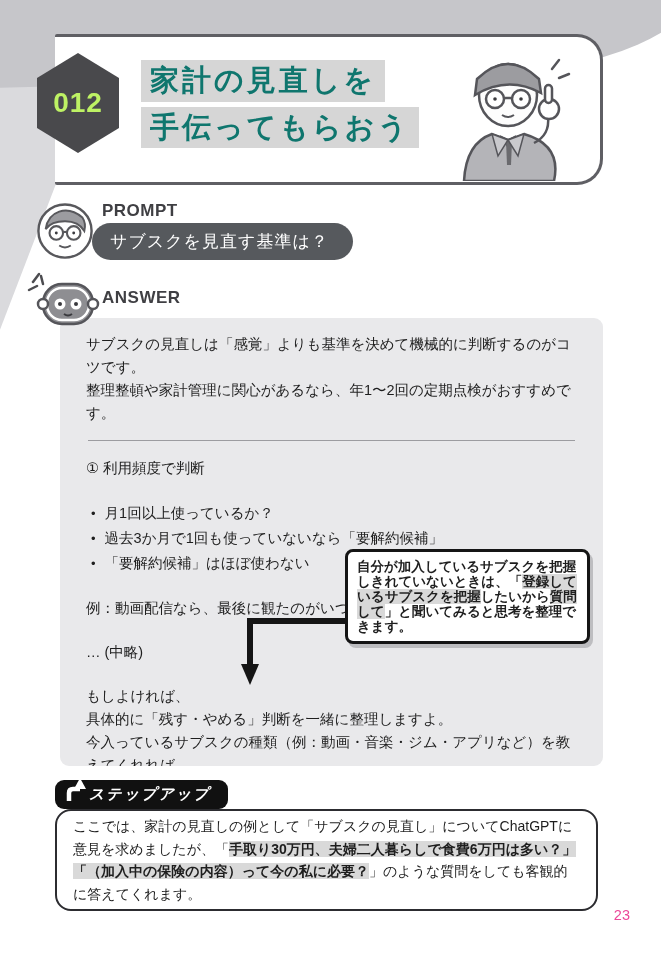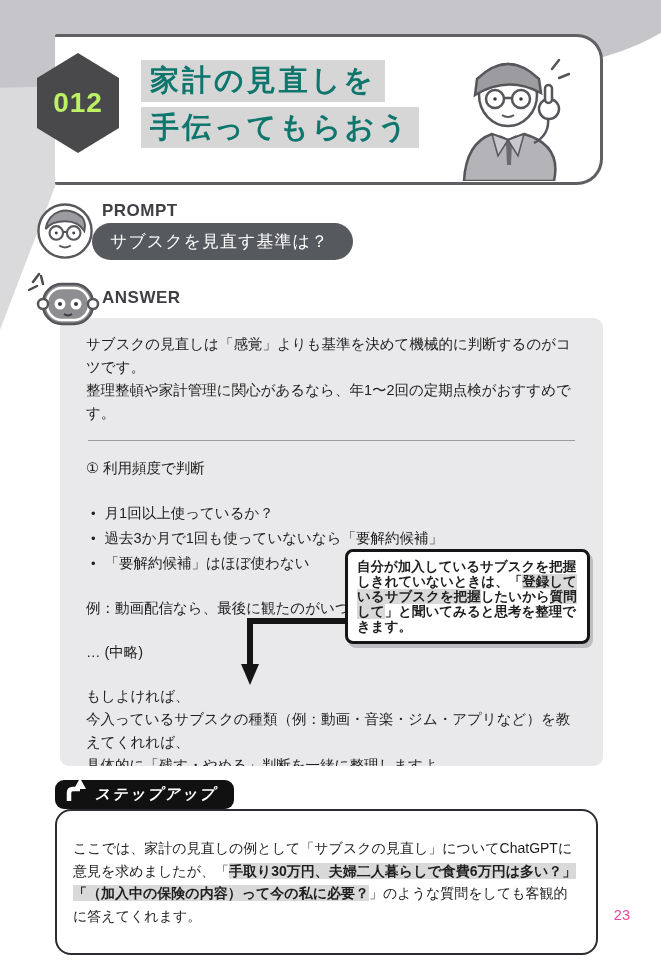--- a/index.html
+++ b/index.html
@@ -57,26 +57,26 @@
     background:#fff; border:3px solid #151515; border-radius:8px;
     padding:7px 9px; font-size:13.5px; font-weight:700; line-height:15px;
     box-shadow:3px 4px 0 #bdbdc0; }
   .hl { background:var(--highlight,#d9d9d9); }
 
   .flow-arrow { position:absolute; left:240px; top:615px; z-index:4; }
 
   
   .stepup-label { position:absolute; left:55px; top:780px; z-index:3;
     background:var(--stepup_label_bg,#111); color:#fff; border-radius:9px;
-    display:flex; align-items:center; gap:7px; padding:3px 18px 3px 9px; height:29px; }
+    display:flex; align-items:center; gap:1px; padding:3px 18px 3px 9px; height:29px; }
   .stepup-label .txt { font-size:15px; font-weight:800; font-style:italic; letter-spacing:2px; }
   .stepup-label svg { overflow:visible; margin-top:-10px; }
   .stepup-box { position:absolute; left:55px; top:809px; width:543px; min-height:97px;
     border:2.5px solid #2c2c30; border-radius:16px; background:#fff;
-    padding:26px 16px; font-size:14px; line-height:22.5px; z-index:2; }
+    padding:4px 16px; font-size:14px; line-height:22.5px; z-index:2; }
   .stepup-box .hl { font-weight:700; }
 
   .page-number { position:absolute; right:31px; top:907px; font-size:14.5px; color:#ec4899; }
 </style>
 </head>
 <body>
 
 <div class="page">
 
   <div class="deco-wedge"></div>
@@ -158,22 +158,22 @@
     <div class="bullet">
         <span class="dot">•</span>
         <span>「要解約候補」はほぼ使わない</span>
       </div>
     <div class="gap"></div>
     <div class="line">例：動画配信なら、最後に観たのがいつ</div>
     <div class="gap"></div>
     <div class="line">… (中略)</div>
     <div class="gap"></div>
     <div class="line">もしよければ、</div>
+    <div class="line">具体的に「残す・やめる」判断を一緒に整理しますよ。</div>
     <div class="line">今入っているサブスクの種類（例：動画・音楽・ジム・アプリなど）を教えてくれれば、</div>
-    <div class="line">具体的に「残す・やめる」判断を一緒に整理しますよ。</div>
   </div>
 
   <svg class="flow-arrow" width="130" height="78" viewBox="0 0 130 78">
     <path d="M128 6 H10 V50" fill="none" stroke="#151515" stroke-width="6"></path>
     <polygon points="1,49 19,49 10,70" fill="#151515"></polygon>
   </svg>
 
   <div class="callout"><span>自分が加入しているサブスクを把握しきれていないときは、「</span><span class="hl">登録しているサブスクを把握</span><span>したいから</span><span class="hl">質問して</span><span>」と聞いてみると思考を整理できます。</span></div>
 
   <div class="stepup-label">

